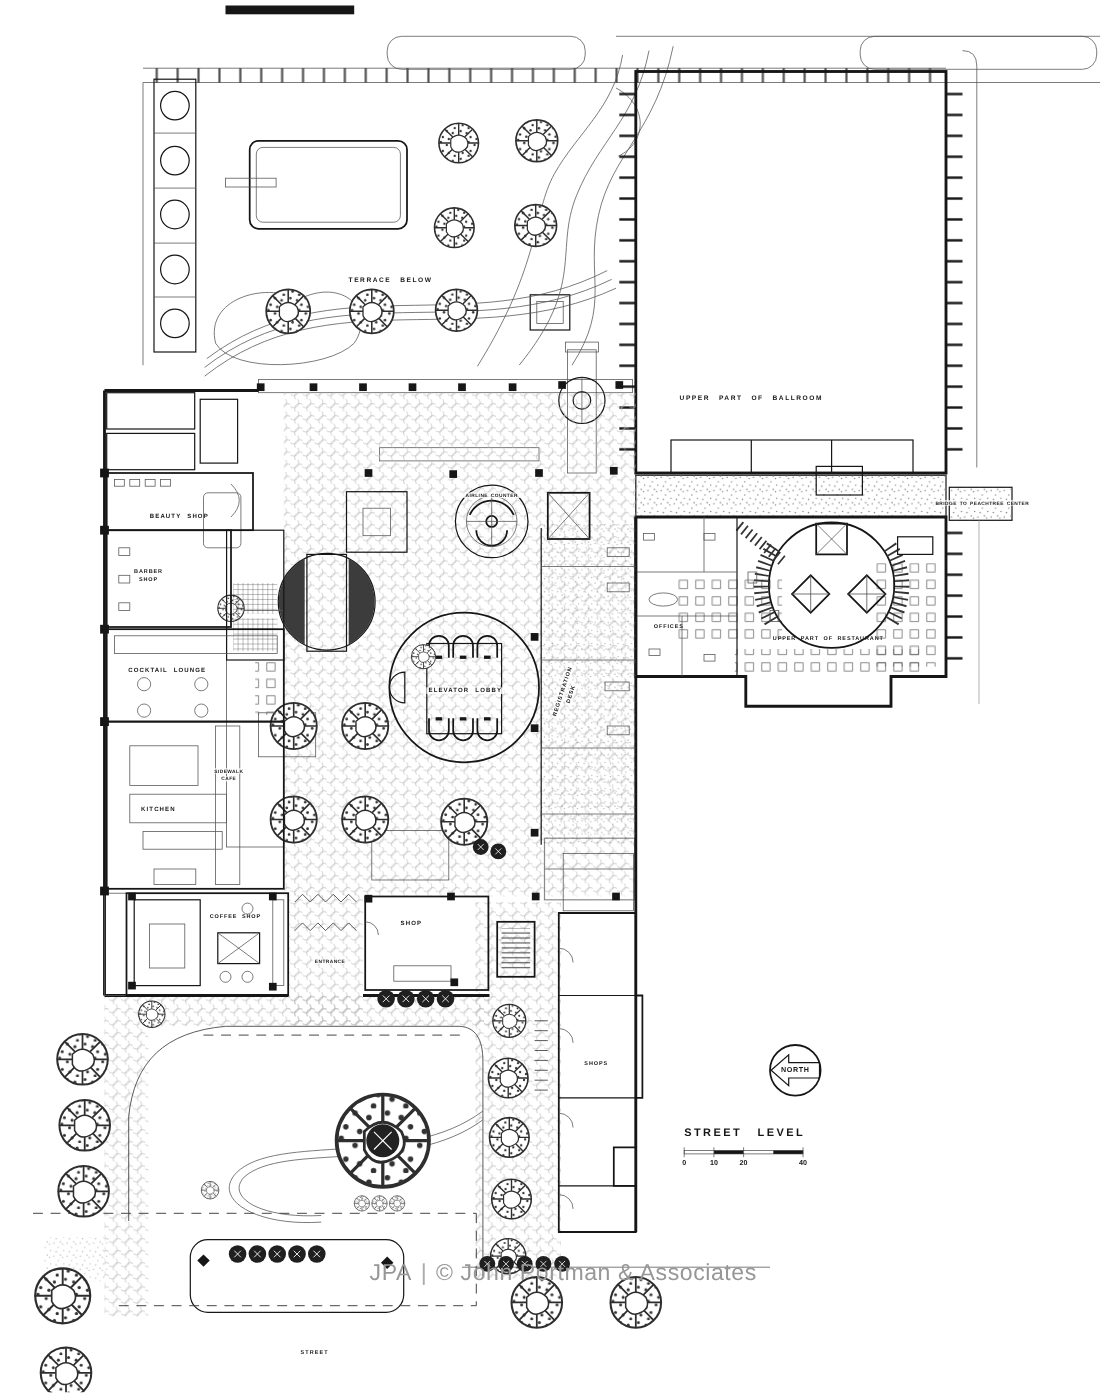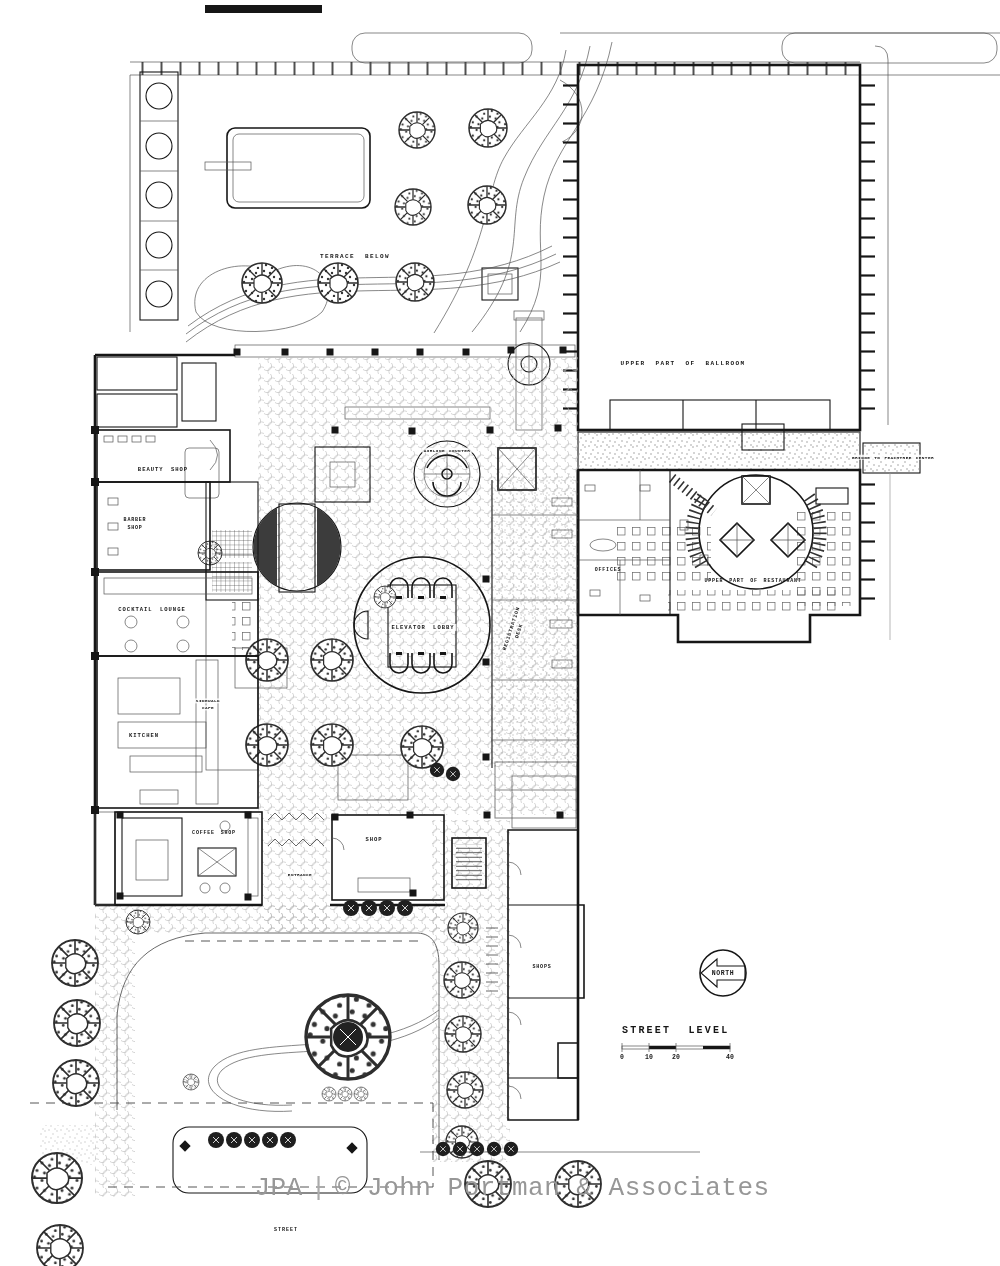--- a/index.html
+++ b/index.html
@@ -1,17 +1,17 @@
 <!DOCTYPE html>
 <html><head>
 <meta charset="utf-8">
 <style>
   html,body{margin:0;padding:0;background:#fff;}
   .page{position:relative;width:1000px;height:1266px;background:#fff;overflow:hidden;
-        font-family:Liberation Mono, monospace;color:#161616;border-radius:28px;}
+        font-family:Liberation Sans, sans-serif;color:#161616;border-radius:28px;}
   svg{position:absolute;left:0;top:0;}
   
   .w3{stroke:#161616;stroke-width:2.6;fill:none}
   .w2{stroke:#161616;stroke-width:1.6;fill:none}
   .w1{stroke:#161616;stroke-width:1.1;fill:none}
   .w05{stroke:#555;stroke-width:.7;fill:none}
   .w05d{stroke:#444;stroke-width:.8;fill:none}
   .dash{stroke:#444;stroke-width:.9;fill:none;stroke-dasharray:9 7}
   .ink{fill:#161616;stroke:none}
   .treadarc{stroke:#333;stroke-width:13;fill:none;stroke-dasharray:1.6 3.8}
@@ -23,22 +23,22 @@
   .lbl.sm{font-size:5px;letter-spacing:.8px;word-spacing:2px;}
   .lbl.xs{font-size:4.4px;letter-spacing:.4px;word-spacing:1px;}
   .lbl.chip span{background:rgba(255,255,255,.82);padding:0 2px;}
   .lbl.rot{transform:translate(-50%,-50%) rotate(-72deg);}
   .title-lbl{position:absolute;transform:translate(0,-50%);font-weight:700;font-size:10px;
        letter-spacing:2.2px;word-spacing:9px;color:#161616;}
   .scale-num{position:absolute;transform:translate(-50%,0);font-weight:700;font-size:6.5px;color:#161616;}
   .north-lbl{position:absolute;transform:translate(-50%,-50%);font-weight:700;font-size:6.5px;
        letter-spacing:.6px;color:#161616;}
   .street-lbl{position:absolute;transform:translate(-50%,-50%);font-weight:700;font-size:5px;letter-spacing:1px;}
-  .footer{position:absolute;left:512px;top:1188px;transform:translate(-50%,-50%);
-       font-size:26px;font-weight:400;letter-spacing:.5px;color:#979797;white-space:nowrap;}
+  .footer{position:absolute;left:512px;top:1158px;transform:translate(-50%,-50%);
+       font-size:21px;font-weight:400;letter-spacing:.5px;color:#979797;white-space:nowrap;}
   .footer .sep{padding:0 8px;color:#ababab;font-weight:300;}
 </style>
 </head>
 <body>
 
 <div class="page">
 
 <svg width="1000" height="1266" viewBox="0 0 1000 1266">
   <defs>
     <pattern id="hex" width="11" height="11" patternUnits="userSpaceOnUse">

